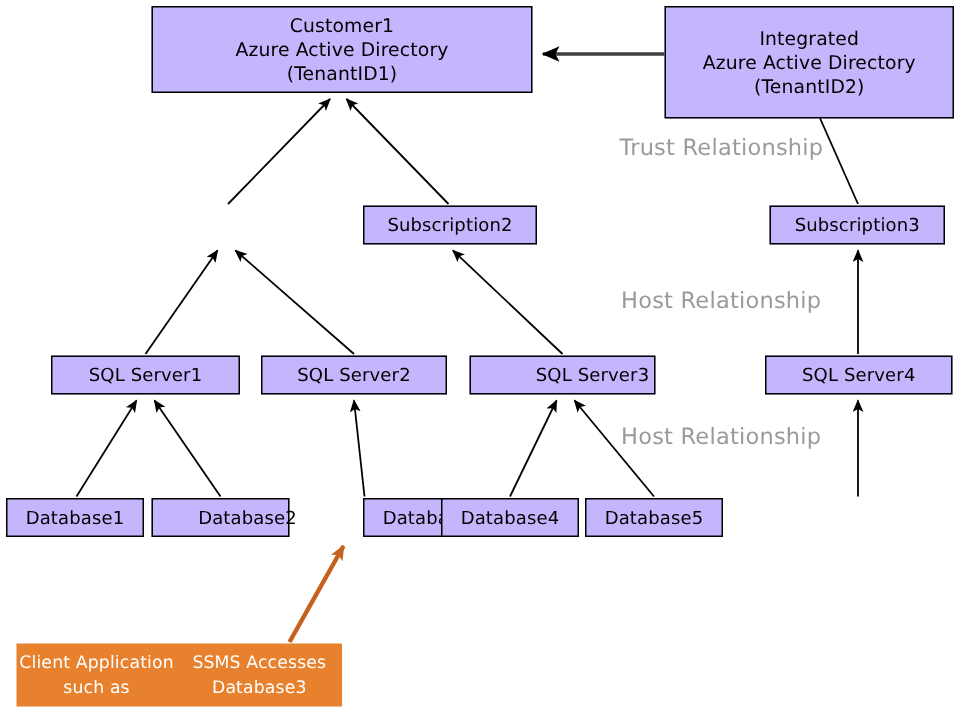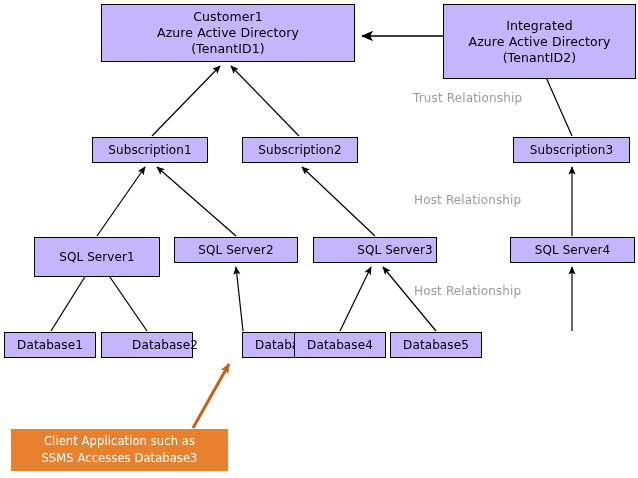--- a/index.html
+++ b/index.html
@@ -24,35 +24,35 @@
     font-size:12px;
     line-height:15px;
     white-space:pre-line;
     letter-spacing:0.1px;
     z-index:3;
   }
   .node.tall{font-size:12.5px;line-height:16px;}
   .edge-label{
     position:absolute;
     color:#9a9a9a;
-    font-size:12px;
+    font-size:15px;
     line-height:13px;
     white-space:nowrap;
     z-index:2;
     letter-spacing:0.15px;
   }
   .callout{
     position:absolute;
     background:#e8812e;
     color:#ffffff;
     font-size:11.5px;
     line-height:17px;
     text-align:center;
     display:flex;
-    flex-direction:column;
+    flex-direction:row;
     align-items:center;
     justify-content:center;
     white-space:pre-line;
     z-index:4;
     letter-spacing:0.1px;
   }
   svg.wires{position:absolute;left:0;top:0;width:638px;height:478px;z-index:1;}
 </style>
 </head>
 <body>
@@ -104,25 +104,24 @@
   </svg>
 
   <div class="node tall" style="left:101px;top:4px;width:254px;height:58px;">Customer1
 Azure Active Directory
 (TenantID1)</div>
 
   <div class="node tall" style="left:443px;top:4px;width:193px;height:75px;">Integrated
 Azure Active Directory
 (TenantID2)</div>
 
-  <div class="node" style="left:92px;top:137px;width:116px;height:26px;">Subscription1</div>
   <div class="node" style="left:242px;top:137px;width:116px;height:26px;">Subscription2</div>
   <div class="node" style="left:513px;top:137px;width:117px;height:26px;">Subscription3</div>
 
-  <div class="node" style="left:34px;top:237px;width:126px;height:40px;">SQL Server1</div>
+  <div class="node" style="left:34px;top:237px;width:126px;height:26px;">SQL Server1</div>
   <div class="node" style="left:174px;top:237px;width:124px;height:26px;">SQL Server2</div>
   <div class="node" style="left:313px;top:237px;width:124px;height:26px;padding-left:40px;">SQL Server3</div>
   <div class="node" style="left:510px;top:237px;width:125px;height:26px;">SQL Server4</div>
 
   <div class="node" style="left:4px;top:332px;width:92px;height:26px;">Database1</div>
   <div class="node" style="left:101px;top:332px;width:92px;height:26px;padding-left:36px;">Database2</div>
   <div class="node" style="left:198px;top:332px;width:92px;height:26px;margin-left:44px;">Database3</div>
   <div class="node" style="left:294px;top:332px;width:92px;height:26px;">Database4</div>
   <div class="node" style="left:390px;top:332px;width:92px;height:26px;">Database5</div>
 

